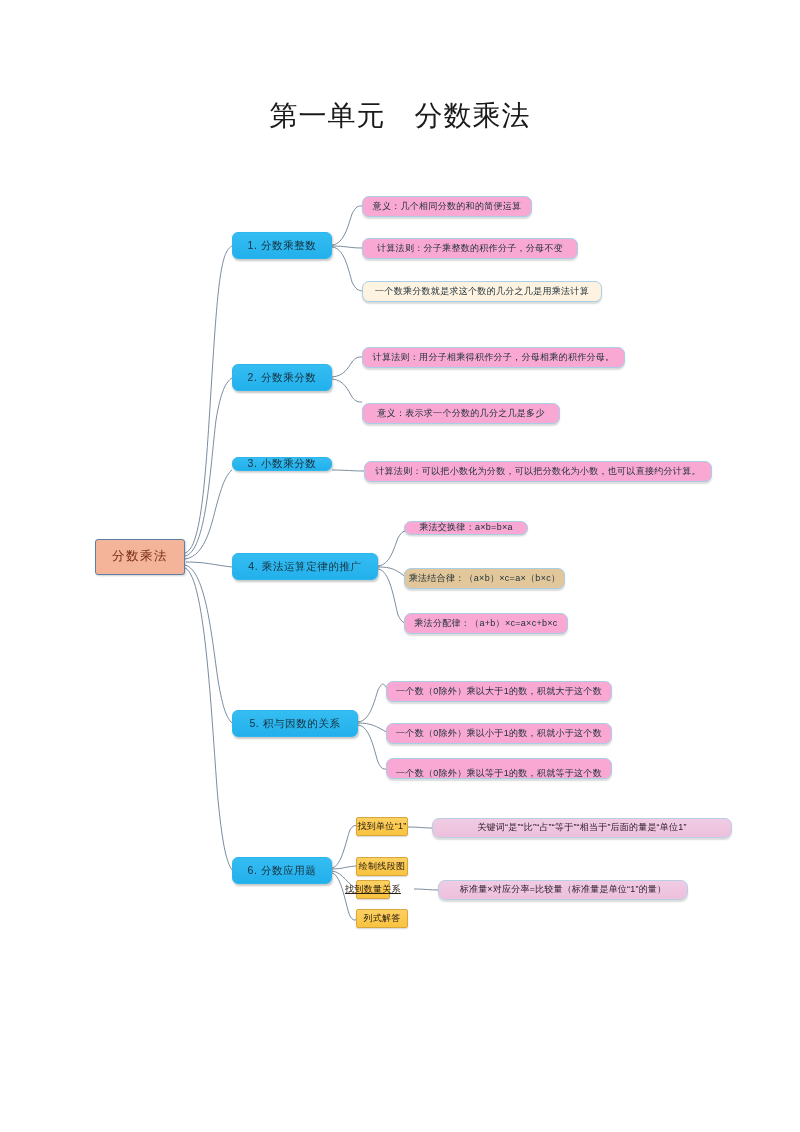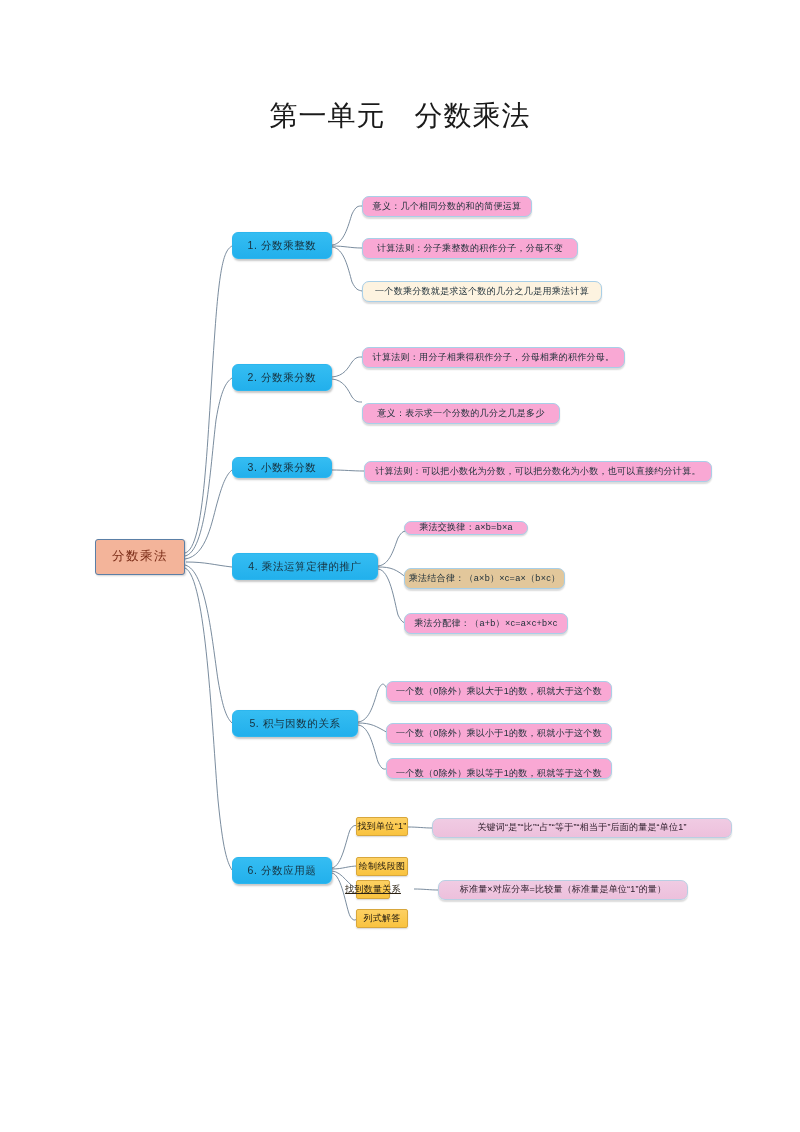--- a/index.html
+++ b/index.html
@@ -172,21 +172,21 @@
   <div class="node node-branch" style="left:232px; top:364px; width:100px; height:27px;">
     <span>2. 分数乘分数</span>
   </div>
   <div class="node node-leaf" style="left:362px; top:347px; width:263px; height:21px;">
     <span>计算法则：用分子相乘得积作分子，分母相乘的积作分母。</span>
   </div>
   <div class="node node-leaf" style="left:362px; top:391px; width:198px; height:21px;margin-top:12px;">
     <span>意义：表示求一个分数的几分之几是多少</span>
   </div>
 
-  <div class="node node-branch" style="left:232px; top:457px; width:100px; height:21px;">
+  <div class="node node-branch" style="left:232px; top:457px; width:100px; height:14px;">
     <span>3. 小数乘分数</span>
   </div>
   <div class="node node-leaf" style="left:364px; top:461px; width:348px; height:21px;">
     <span>计算法则：可以把小数化为分数，可以把分数化为小数，也可以直接约分计算。</span>
   </div>
 
   <div class="node node-branch" style="left:232px; top:553px; width:146px; height:27px;">
     <span>4. 乘法运算定律的推广</span>
   </div>
   <div class="node node-leaf" style="left:404px; top:521px; width:124px; height:14px;">

